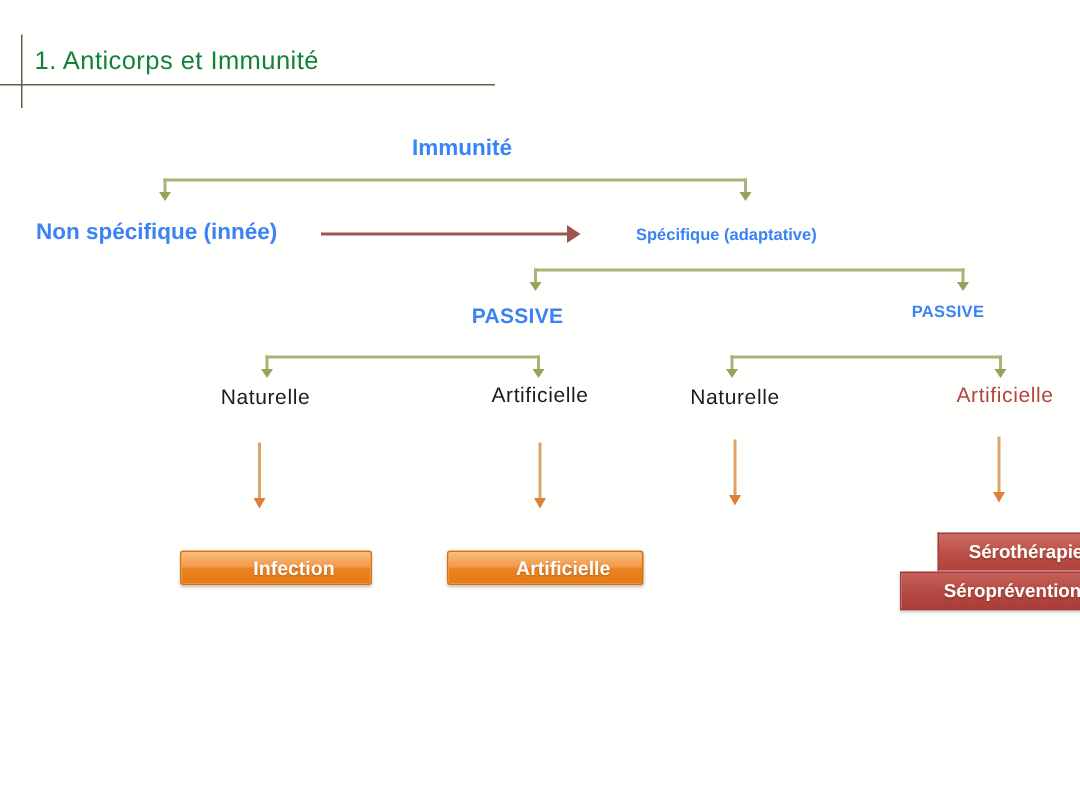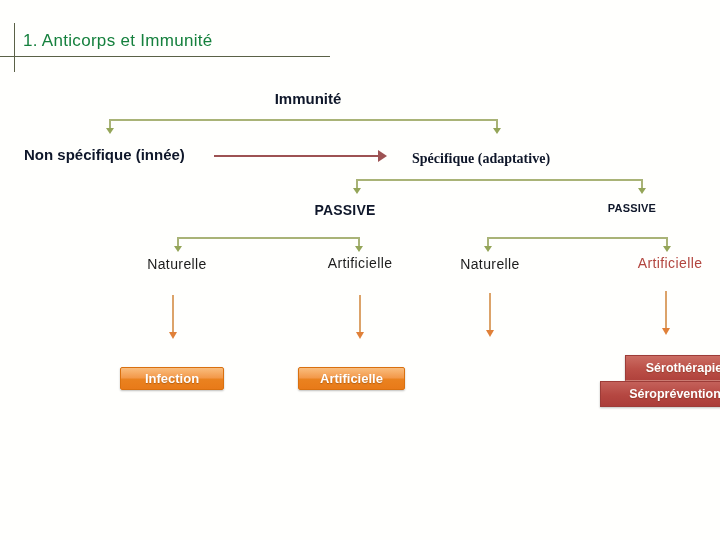--- a/index.html
+++ b/index.html
@@ -13,24 +13,24 @@
   }
   
   .title-vrule{position:absolute;left:14px;top:23px;width:1px;height:49px;background:#5a6147;}
   .title-hrule{position:absolute;left:0;top:56px;width:330px;height:1px;background:#5a6147;}
   .slide-title{
     position:absolute;left:23px;top:31px;
     font-size:17px;color:#15803d;letter-spacing:.3px;
   }
   
   .lbl{position:absolute;white-space:nowrap;}
-  .red-b{color:#0f172a;font-weight:bold;}
+  .red-b{color:#3b82f6;font-weight:bold;}
   .root-label{left:255px;top:90px;width:106px;text-align:center;font-size:15px;}
   .branch-left{left:24px;top:146px;font-size:15px;}
-  .branch-right{left:412px;top:151px;font-size:14px;font-family:Liberation Serif, serif;}
+  .branch-right{left:424px;top:151px;font-size:11px;}
   .active-label{left:308px;top:202px;width:74px;text-align:center;font-size:14px;letter-spacing:.2px;}
   .passive-label{left:594px;top:202px;width:76px;text-align:center;font-size:11px;letter-spacing:.2px;}
   .sub-label{font-size:14px;color:#1c1c1c;text-align:center;letter-spacing:.4px;}
   .sub-nat-act{left:135px;top:256px;width:84px;}
   .sub-art-act{left:312px;top:255px;width:96px;}
   .sub-nat-pas{left:448px;top:256px;width:84px;}
   .sub-art-pas{left:621px;top:255px;width:98px;color:#b2453e;}
   
   .oline{position:absolute;background:#a9b377;}
   .ohead{position:absolute;width:0;height:0;border-left:4px solid transparent;border-right:4px solid transparent;border-top:6px solid #94a558;}
@@ -43,21 +43,21 @@
   
   .box{
     position:absolute;color:#fff;font-weight:bold;text-align:center;
     text-shadow:0 1px 1px rgba(90,40,0,.35);
     box-shadow:0 1px 2px rgba(0,0,0,.25);
     border-radius:2px;
   }
   .box-orange{
     background:linear-gradient(to bottom,#f9bd7e 0%,#f3994a 46%,#ea821f 54%,#e87a19 100%);
     border:1px solid #d9700f;
-    font-size:13px;line-height:21px;height:21px;
+    font-size:13px;line-height:21px;height:21px;padding-left:24px;
   }
   .box-infection{left:120px;top:367px;width:102px;}
   .box-vaccination{left:298px;top:367px;width:105px;}
   .box-passage{
     left:429px;top:357px;width:126px;height:37px;
     background:linear-gradient(to bottom,#f4ab6d 0%,#ef954a 50%,#e5721b 100%);
     border:1px solid #dd7b22;border-radius:3px;
     font-size:12.5px;line-height:1.45;padding-top:4px;
   }
   .box-red{

